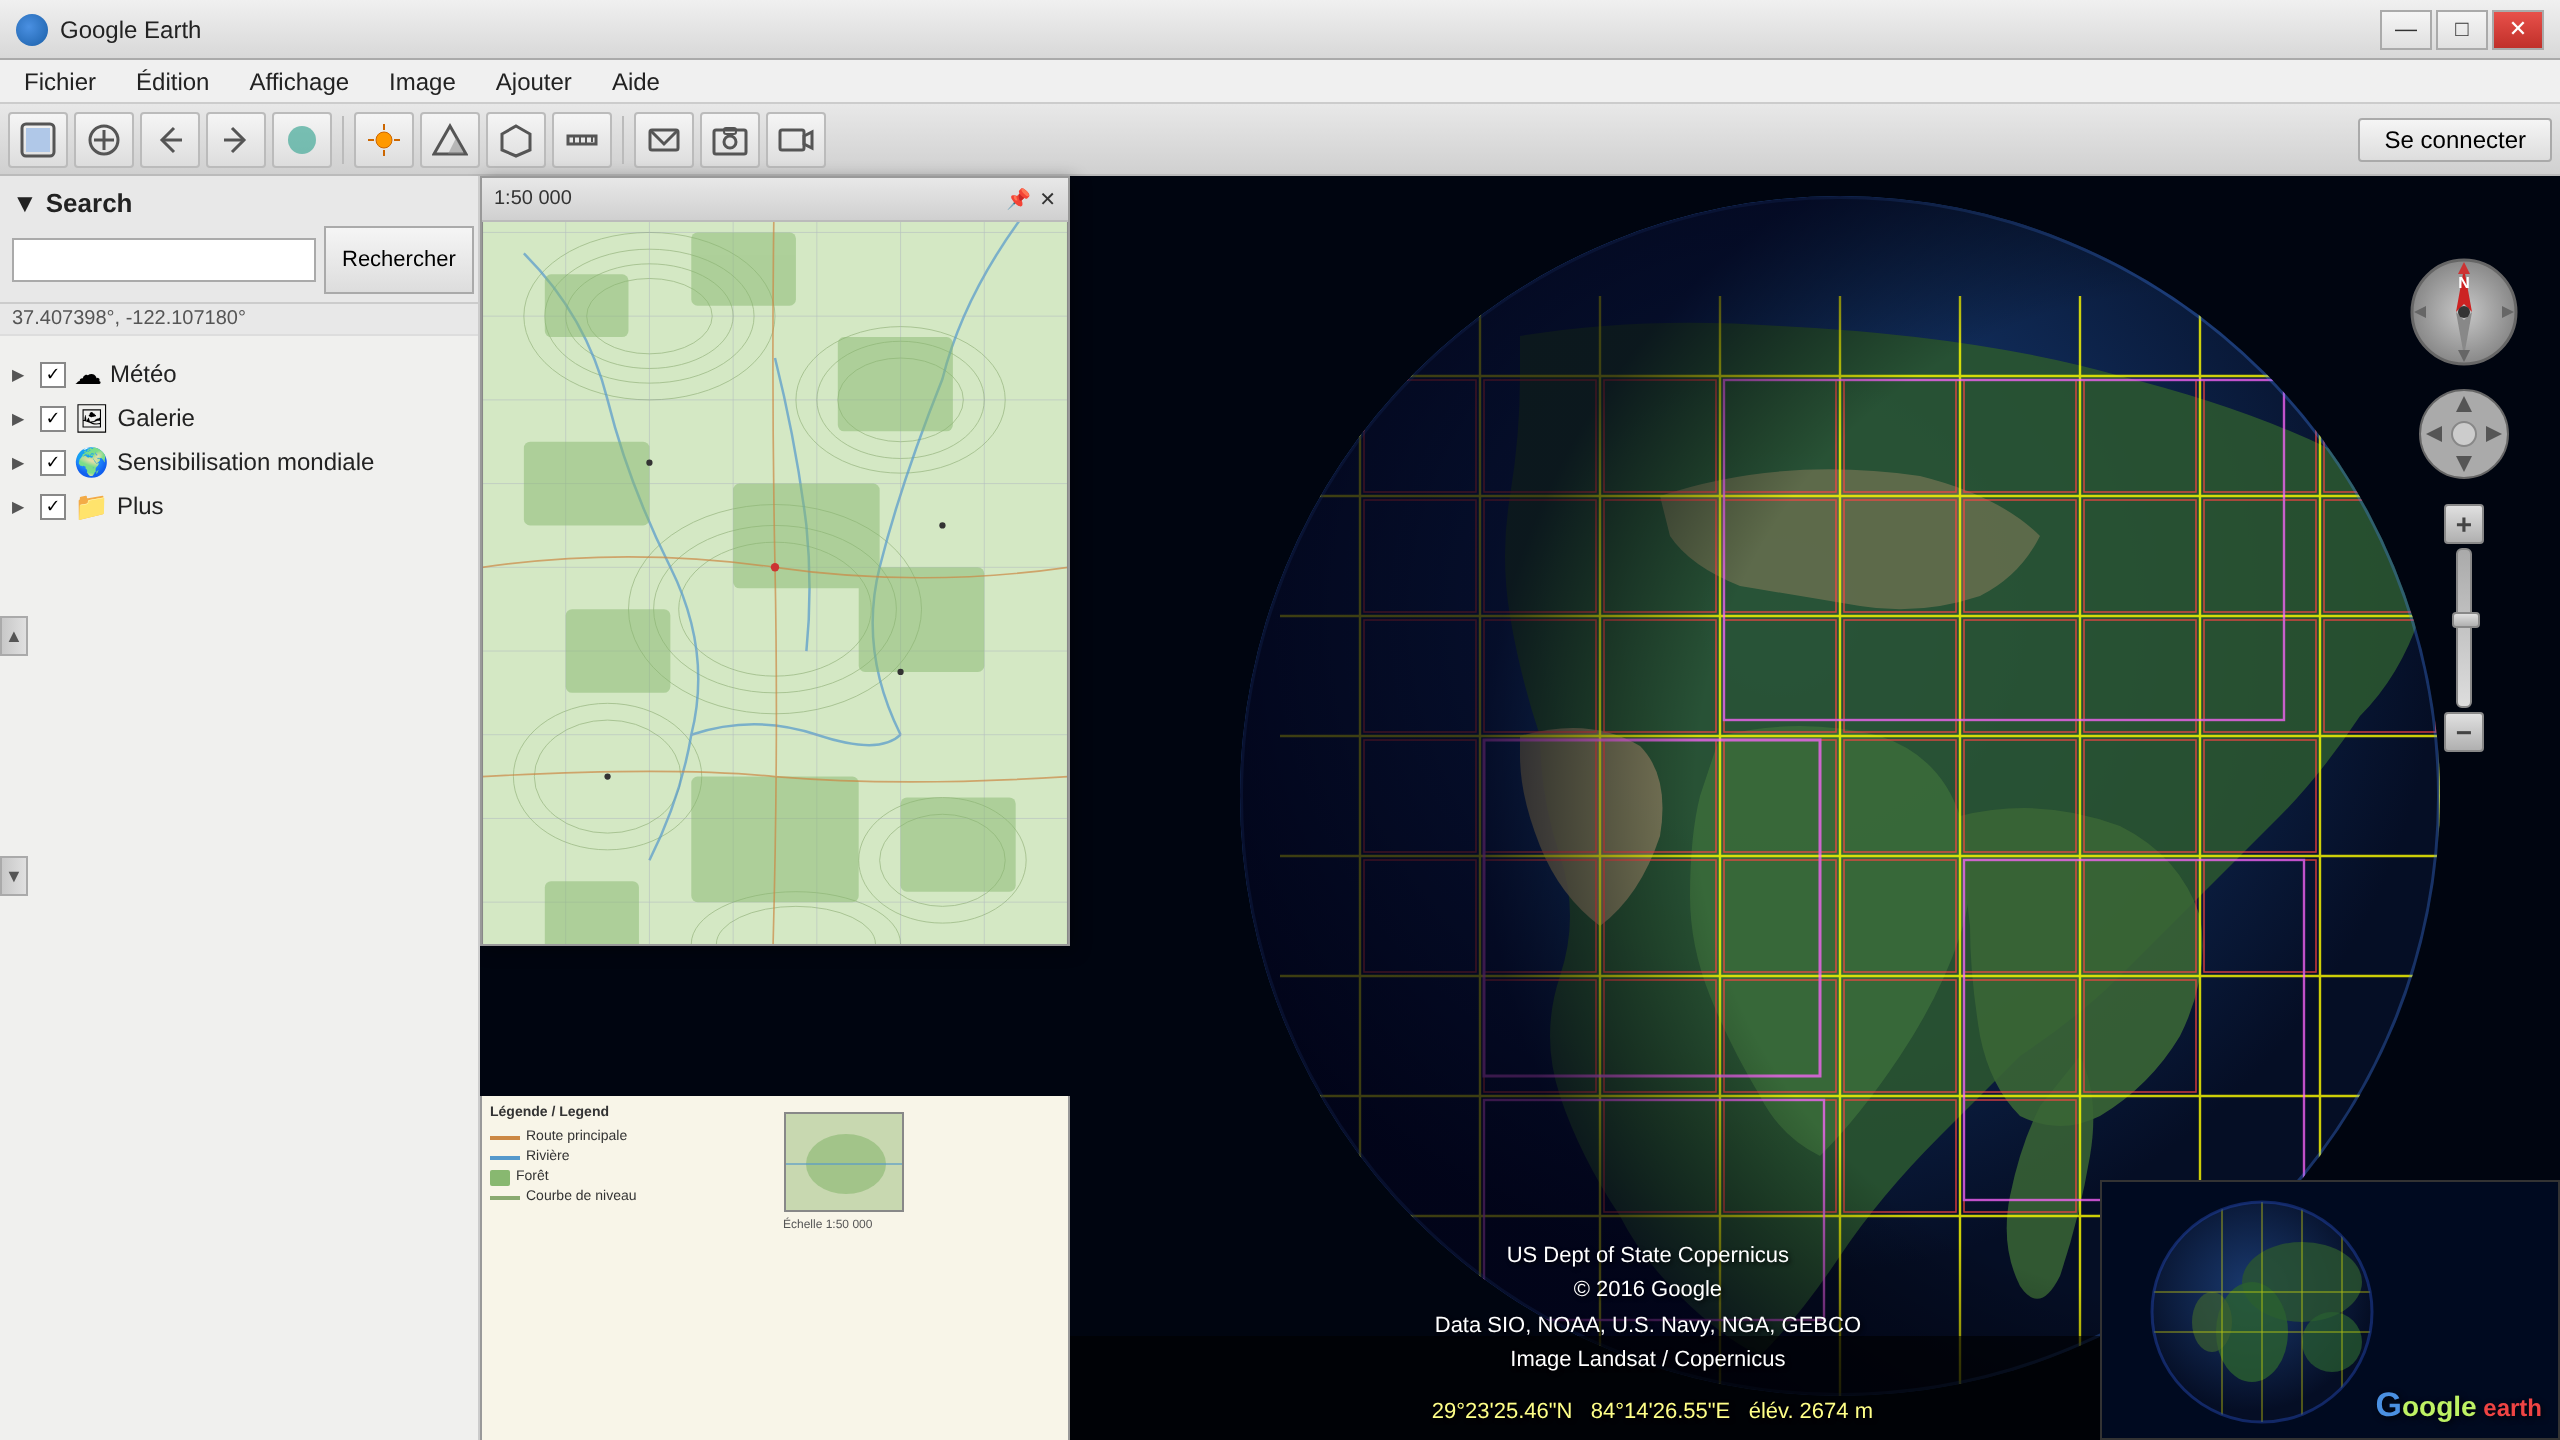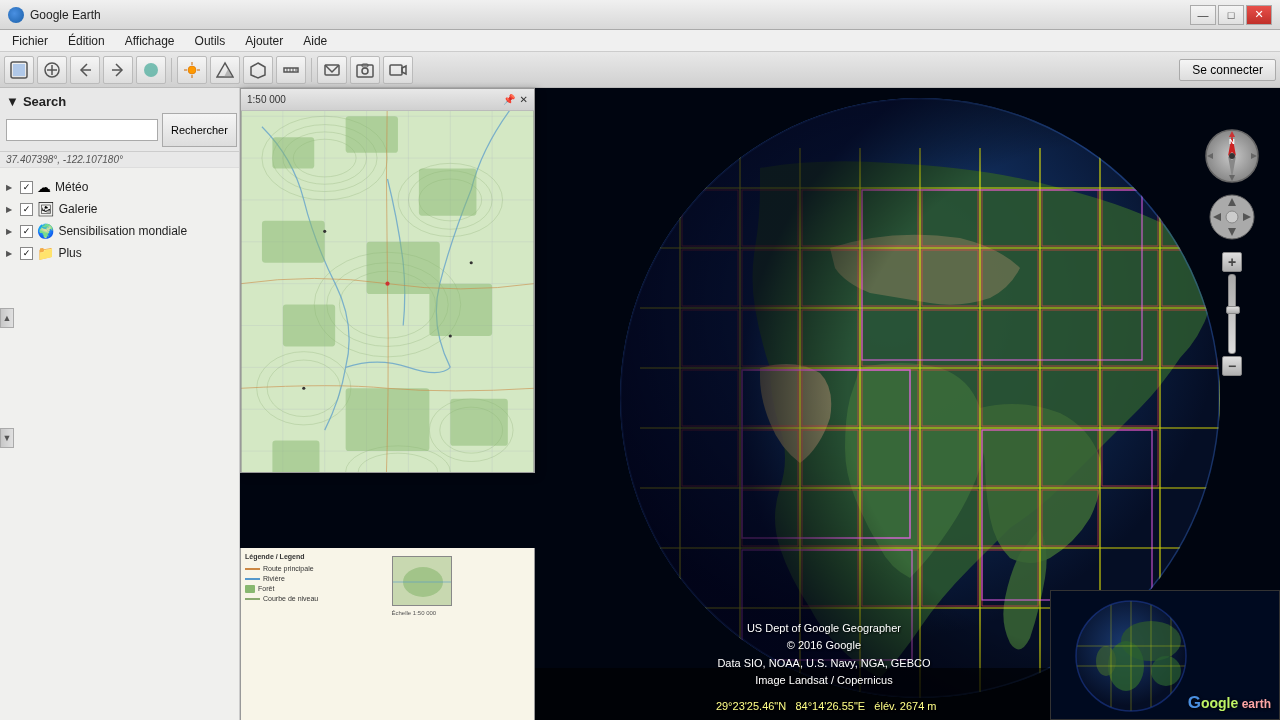--- a/index.html
+++ b/index.html
@@ -131,21 +131,20 @@
       cursor: pointer;
       font-size: 11px;
       white-space: nowrap;
     }
     #coords-bar {
       padding: 2px 6px;
       font-size: 10px;
       color: #555;
       background: #e8e8e8;
       border-bottom: 1px solid #ddd;
-      font-style: italic;
     }
 
     
     #map-overlay {
       position: absolute;
       left: 240px;
       top: 0;
       width: 295px;
       height: 385px;
       background: white;
@@ -381,21 +380,21 @@
     <div class="titlebar-btn">—</div>
     <div class="titlebar-btn">□</div>
     <div class="titlebar-btn close">✕</div>
   </div>
 </div>
 
 <div id="menubar">
   <span class="menu-item">Fichier</span>
   <span class="menu-item">Édition</span>
   <span class="menu-item">Affichage</span>
-  <span class="menu-item">Outils</span>
+  <span class="menu-item">Image</span>
   <span class="menu-item">Ajouter</span>
   <span class="menu-item">Aide</span>
 </div>
 
 <div id="toolbar">
   <div class="toolbar-btn">
     <svg width="18" height="18" viewBox="0 0 18 18">
         <rect x="1" y="1" width="16" height="16" rx="2" fill="none" stroke="#555" stroke-width="1.5"></rect>
         <rect x="3" y="3" width="12" height="12" fill="#b0c8e8"></rect>
       </svg>
@@ -618,21 +617,21 @@
           <stop offset="70%" stop-color="transparent"></stop>
           <stop offset="100%" stop-color="rgba(0,0,20,0.7)"></stop>
         </radialGradient>
       </defs>
       <circle cx="680" cy="310" r="300" fill="url(#shadowGrad)" clip-path="url(#globeClip)"></circle>
 
       <rect x="0" y="580" width="1040" height="52" fill="rgba(0,0,0,0.6)"></rect>
     </svg>
 
     <div id="attribution">
-      <div>US Dept of Google Geographer</div>
+      <div>US Dept of State Copernicus</div>
       <div>© 2016 Google</div>
       <div>Data SIO, NOAA, U.S. Navy, NGA, GEBCO</div>
       <div>Image Landsat / Copernicus</div>
     </div>
 
     <div id="coords-bottom">
       <span>29°23'25.46"N</span>
       &nbsp;
       <span>84°14'26.55"E</span>
       &nbsp;
@@ -672,21 +671,21 @@
             <line x1="25" y1="75" x2="135" y2="75"></line>
             <line x1="60" y1="10" x2="60" y2="120"></line>
             <line x1="80" y1="10" x2="80" y2="120"></line>
             <line x1="100" y1="10" x2="100" y2="120"></line>
             <line x1="120" y1="10" x2="120" y2="120"></line>
           </g>
         </g>
         <circle cx="80" cy="65" r="55" fill="none" stroke="#2244aa" stroke-width="1.5" opacity="0.5"></circle>
       </svg>
       <div id="mini-globe-logo">
-        <span style="color:#4a90e2;font-weight:bold;font-size:17px;font-family:Arial">G</span><span style="color:#bef264;font-size:14px;font-family:Arial">oogle</span><span style="color:#fca5a5;font-size:12px;font-family:Arial"> earth</span>
+        <span style="color:#4a90e2;font-weight:bold;font-size:17px;font-family:Arial">G</span><span style="color:#bef264;font-size:14px;font-family:Arial">oogle</span><span style="color:#ef4444;font-size:12px;font-family:Arial"> earth</span>
       </div>
     </div>
 
     <div id="nav-controls">
 
       <div style="position:relative;width:56px;height:56px;margin-bottom:4px;">
         <svg width="56" height="56" viewBox="0 0 56 56">
           <defs>
             <radialGradient id="compassGrad" cx="50%" cy="50%" r="50%">
               <stop offset="0%" stop-color="#c8c8c8"></stop>

